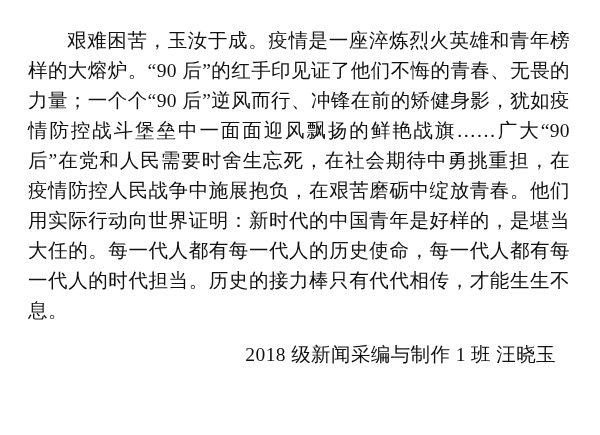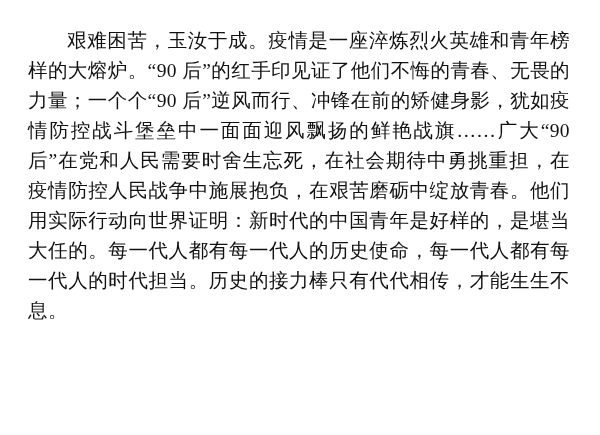--- a/index.html
+++ b/index.html
@@ -40,13 +40,14 @@
     padding-right: 14px;
     letter-spacing: 0.4px;
     font-family: "Liberation Serif", "DejaVu Serif", serif;
   }
 </style>
 </head>
 <body>
 
 <div class="page">
   <p class="body-text">艰难困苦，玉汝于成。疫情是一座淬炼烈火英雄和青年榜样的大熔炉。“90 后”的红手印见证了他们不悔的青春、无畏的力量；一个个“90 后”逆风而行、冲锋在前的矫健身影，犹如疫情防控战斗堡垒中一面面迎风飘扬的鲜艳战旗……广大“90 后”在党和人民需要时舍生忘死，在社会期待中勇挑重担，在疫情防控人民战争中施展抱负，在艰苦磨砺中绽放青春。他们用实际行动向世界证明：新时代的中国青年是好样的，是堪当大任的。每一代人都有每一代人的历史使命，每一代人都有每一代人的时代担当。历史的接力棒只有代代相传，才能生生不息。</p>
+  <div class="signature">2018 级新闻采编与制作 1 班 汪晓玉</div>
 </div>
 
 </body></html>

